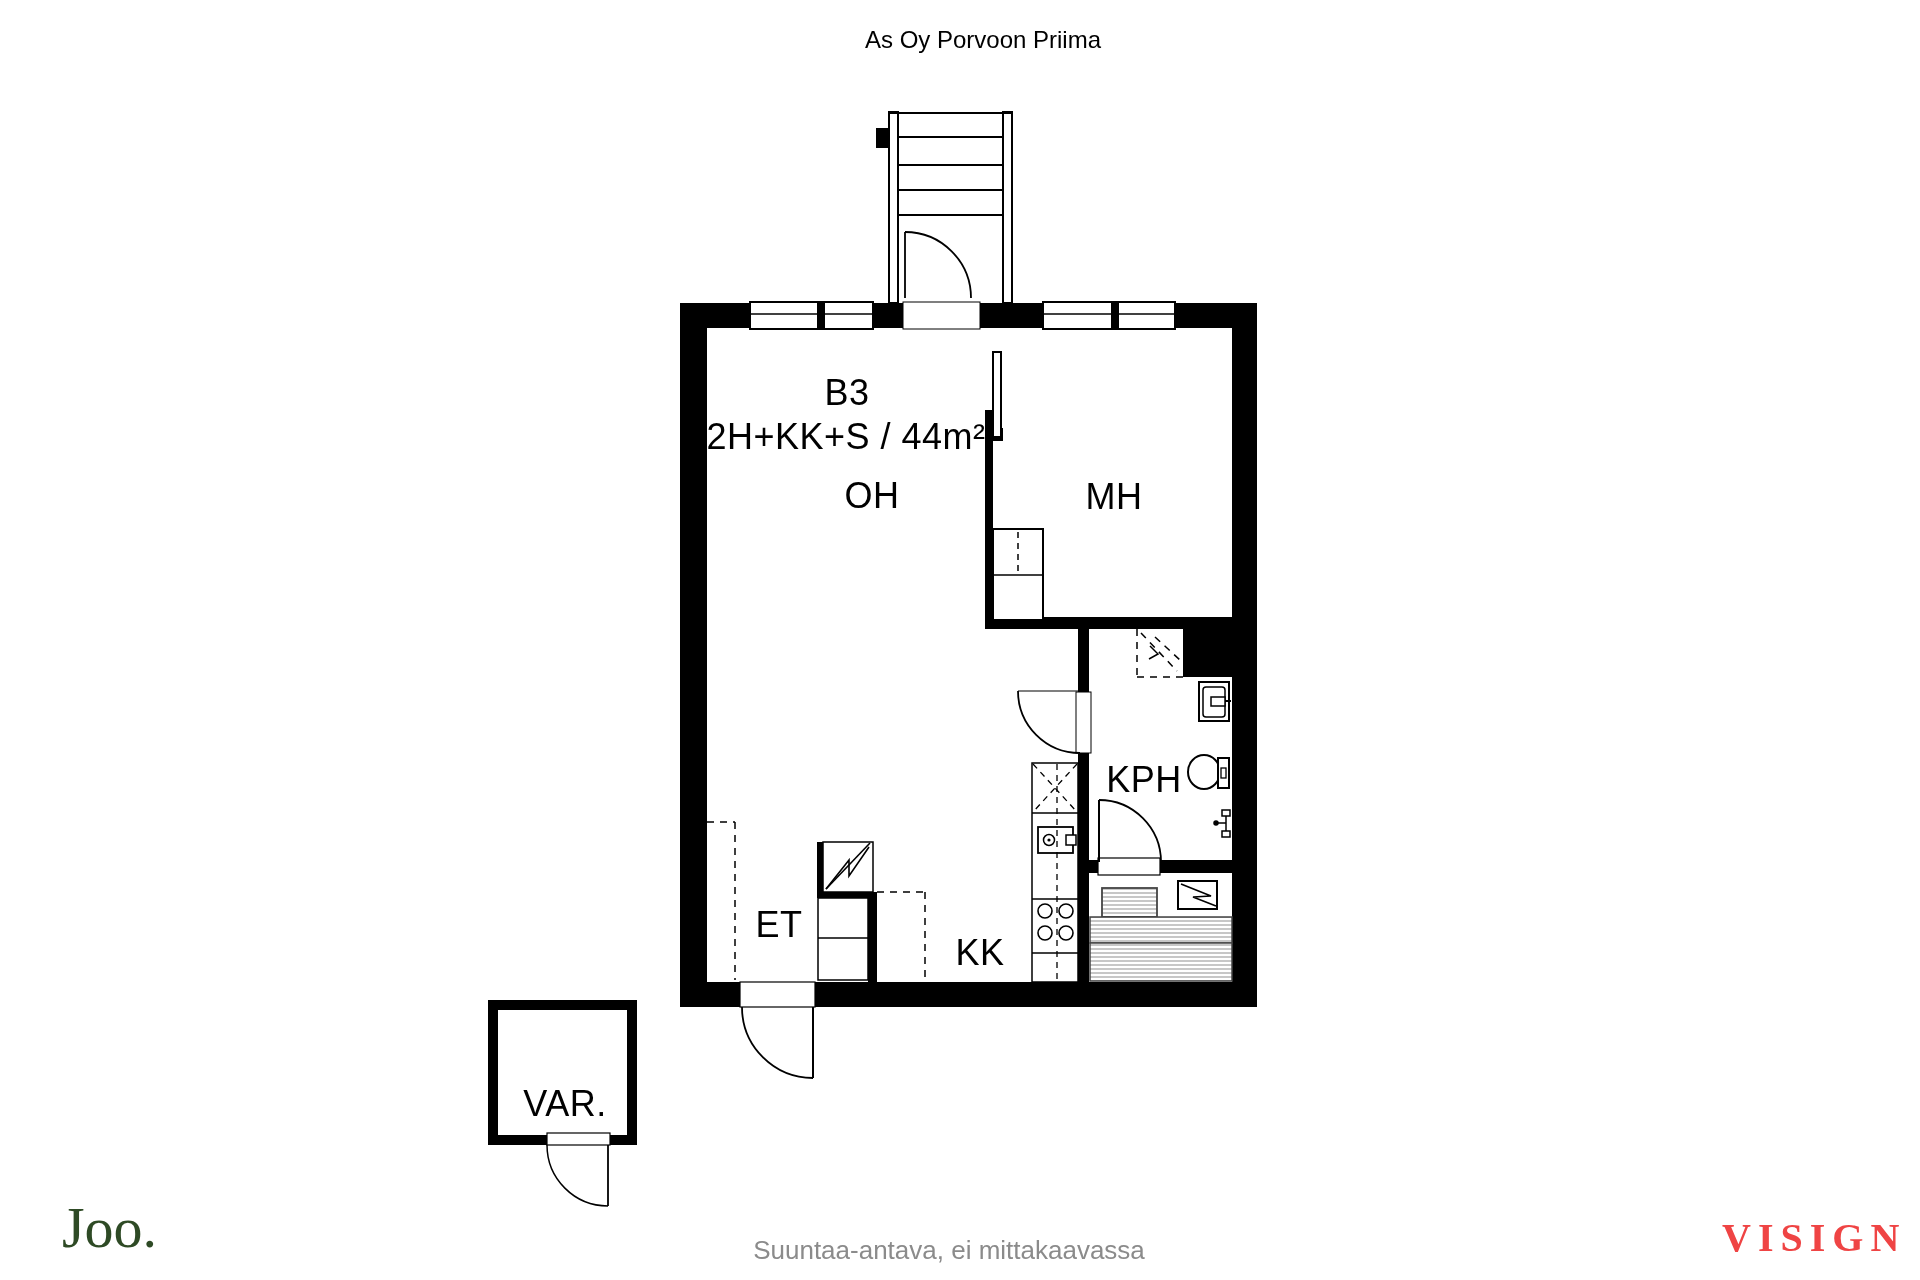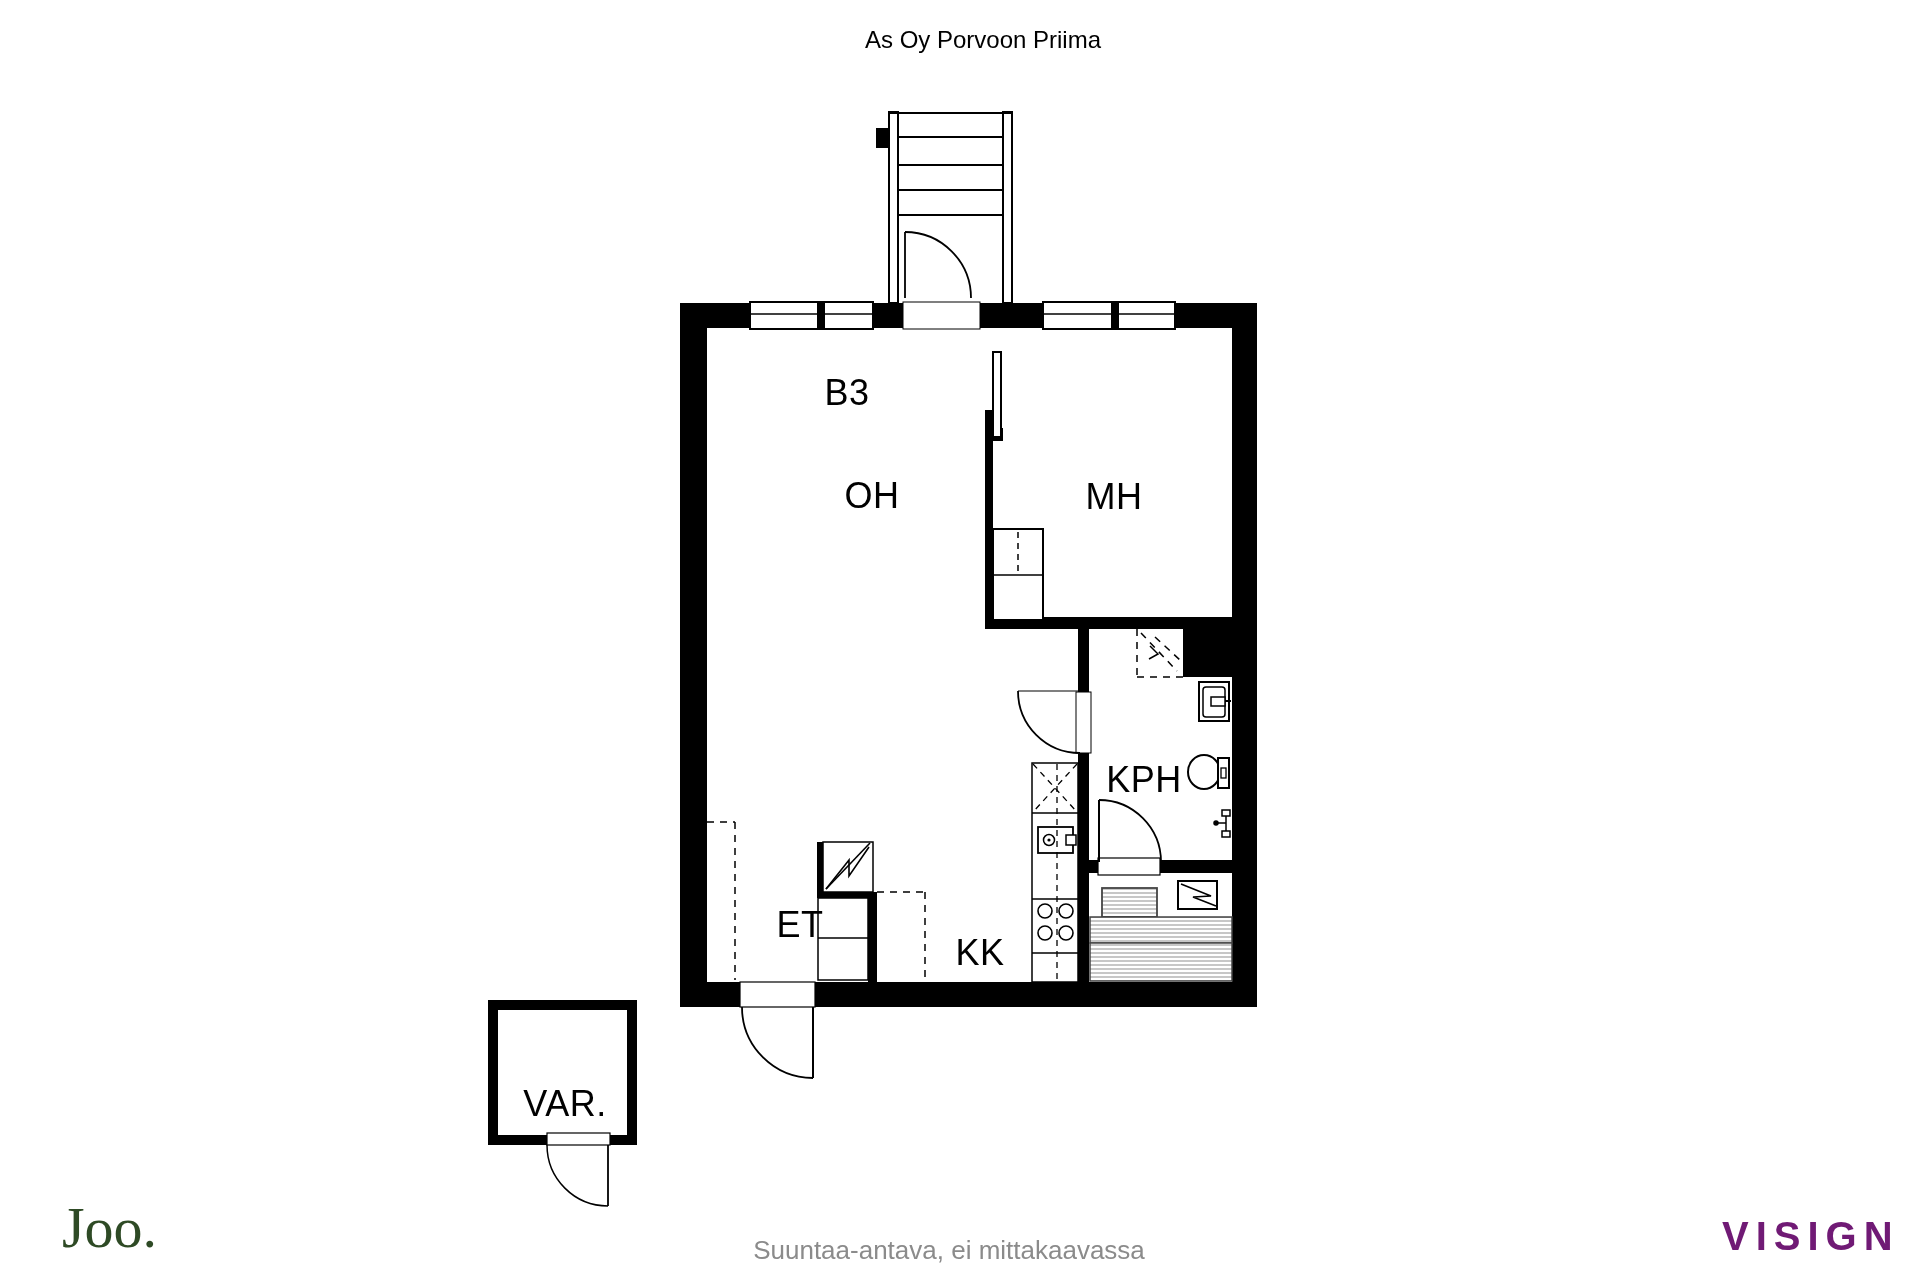--- a/index.html
+++ b/index.html
@@ -46,25 +46,25 @@
     top:1194px;
     font-family:"Liberation Serif", serif;
     font-size:58px;
     color:#2e4a25;
     white-space:nowrap;
   }
   .watermark{
     position:absolute;
     left:1722px;
     top:1214px;
-    font-family:Liberation Sans, sans-serif;
+    font-family:Liberation Serif, serif;
     font-size:40px;
     font-weight:bold;
     letter-spacing:7px;
-    color:#701a75;
+    color:#ef4444;
     white-space:nowrap;
   }
 </style>
 </head>
 <body>
 
 <div class="canvas">
 
   <svg class="plan-svg" width="1920" height="1280" viewBox="0 0 1920 1280">
     <defs>
@@ -237,24 +237,25 @@
       <line x1="608" y1="1145" x2="608" y2="1206" stroke="#000" stroke-width="1.8"></line>
       <path d="M 547 1145 A 61 61 0 0 0 608 1206" fill="none" stroke="#000" stroke-width="1.5"></path>
     </g>
   </svg>
 
   <div class="title-block">
     <div>As Oy Porvoon Priima</div>
   </div>
 
   <div class="label" style="left:847px;top:393px;">B3</div>
+  <div class="label" style="left:846px;top:437px;">2H+KK+S / 44m²</div>
   <div class="label" style="left:872px;top:496px;">OH</div>
   <div class="label" style="left:1114px;top:497px;">MH</div>
   <div class="label" style="left:1144px;top:780px;">KPH</div>
-  <div class="label" style="left:779px;top:925px;margin-left:21px;">ET</div>
+  <div class="label" style="left:779px;top:925px;">ET</div>
   <div class="label" style="left:980px;top:925px;margin-top:28px;">KK</div>
   <div class="label" style="left:565px;top:1072px;margin-top:32px;">VAR.</div>
 
   <div class="footer-note">Suuntaa-antava, ei mittakaavassa</div>
   <div class="logo">Joo.</div>
   <div class="watermark">VISIGN</div>
 
 </div>
 
 </body></html>

